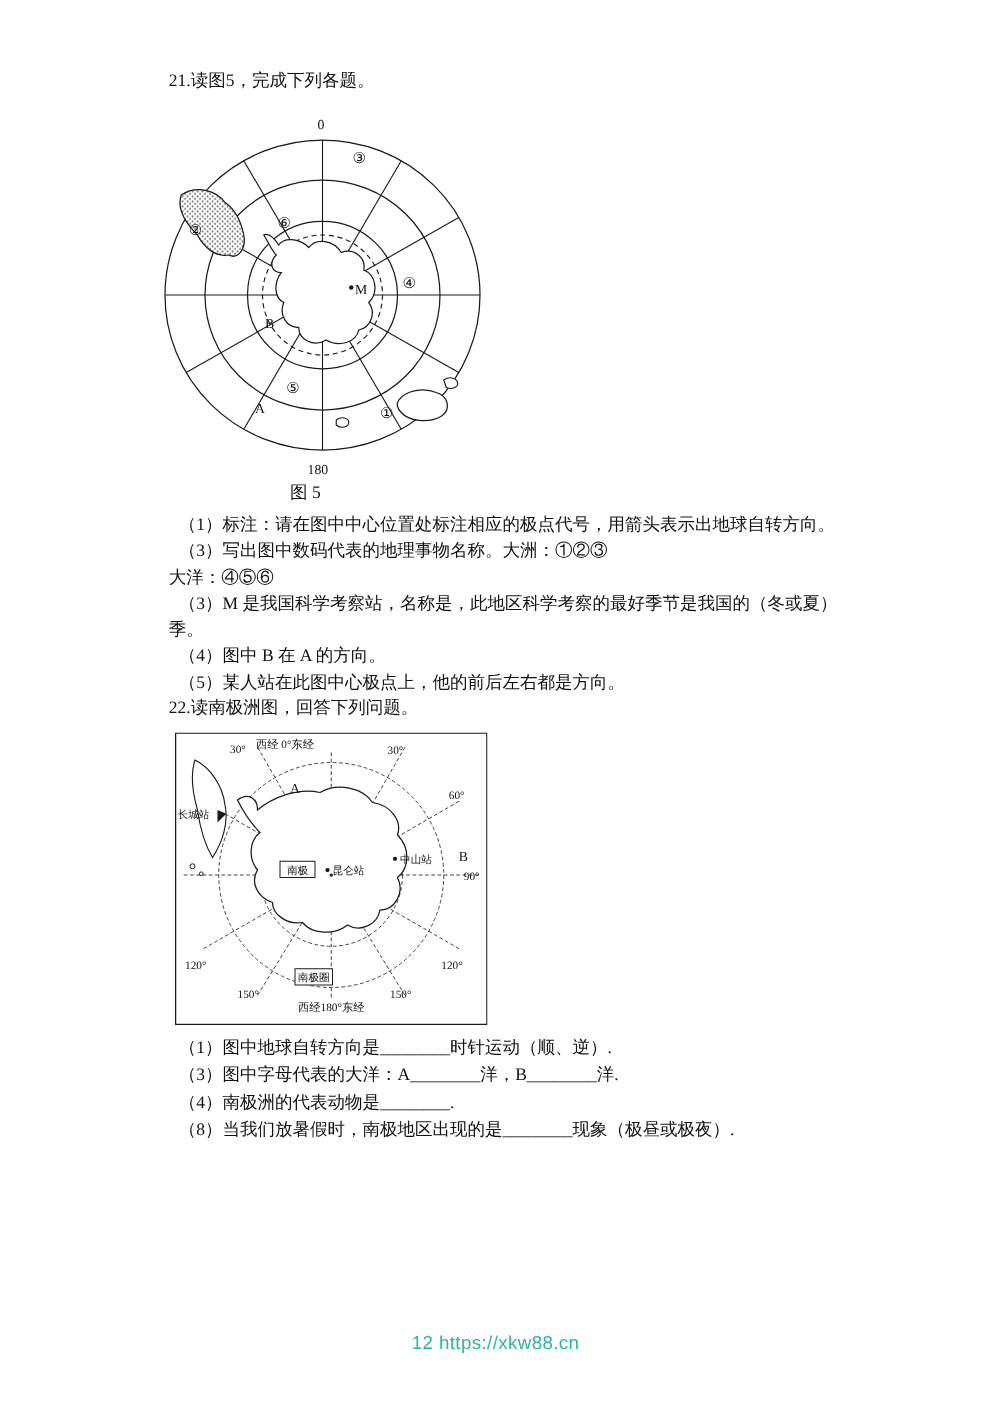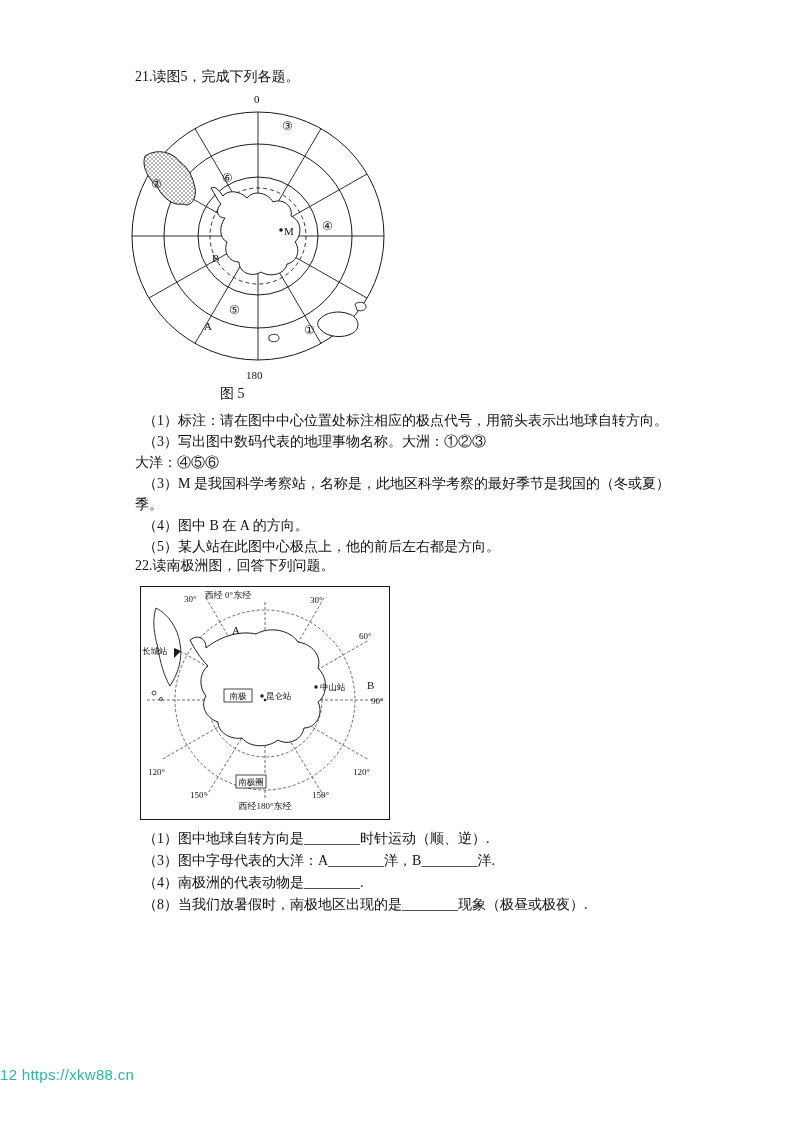--- a/index.html
+++ b/index.html
@@ -9,34 +9,34 @@
   }
   .abs{position:absolute;}
   .qtitle{font-size:14px;white-space:nowrap;}
   .qline{font-size:14px;line-height:21px;white-space:nowrap;}
   .indent{padding-left:8px;}
   .items21{left:135px;top:410px;width:560px;}
   .items22{left:143px;top:828px;width:560px;}
   .items22 .qline{line-height:22px;}
   .fig-caption{font-size:14px;}
   .footer{
-    left:0;top:1066px;width:793px;
+    left:0;top:1066px;width:793px;text-align:center;
     font-family:"Liberation Sans","DejaVu Sans",sans-serif;
     font-size:15px;color:#2db6a3;letter-spacing:0.3px;
   }
   svg text{font-family:"Liberation Serif","DejaVu Serif",serif;fill:#111;}
   .map-num{font-size:12px;}
   .map-letter{font-size:11px;}
   .map2-deg{font-size:9px;}
   .map2-station{font-size:8.5px;}
 </style>
 </head>
 <body>
 
-<div class="abs qtitle" style="left:135px;top:56px;margin-top:12px;">21.读图5，完成下列各题。</div>
+<div class="abs qtitle" style="left:135px;top:56px;">21.读图5，完成下列各题。</div>
 
 <div class="abs" style="left:123px;top:90px;">
   <svg width="270" height="292" viewBox="0 0 270 292">
     <defs>
       <pattern id="stip" width="4" height="4" patternUnits="userSpaceOnUse">
         <rect width="4" height="4" fill="#ffffff"></rect>
         <circle cx="1" cy="1" r="0.7" fill="#333"></circle>
         <circle cx="3" cy="3" r="0.7" fill="#333"></circle>
       </pattern>
     </defs>
@@ -77,21 +77,21 @@
     <text class="map-num" x="199" y="140">④</text>
     <text class="map-num" x="106" y="224">⑤</text>
     <text class="map-num" x="181" y="244">①</text>
 
     <text class="map-letter" x="161" y="145">M</text>
     <text class="map-letter" x="89" y="172">B</text>
     <text class="map-letter" x="81" y="240">A</text>
   </svg>
 </div>
 
-<div class="abs fig-caption" style="left:220px;top:385px;">图 5</div>
+<div class="abs fig-caption" style="left:232px;top:385px;">图 5</div>
 
 <div class="abs items21">
   <div class="qline indent">（1）标注：请在图中中心位置处标注相应的极点代号，用箭头表示出地球自转方向。</div>
   <div class="qline indent">（3）写出图中数码代表的地理事物名称。大洲：①②③</div>
   <div class="qline">大洋：④⑤⑥</div>
   <div class="qline indent">（3）M 是我国科学考察站，名称是，此地区科学考察的最好季节是我国的（冬或夏）</div>
   <div class="qline">季。</div>
   <div class="qline indent">（4）图中 B 在 A 的方向。</div>
   <div class="qline indent">（5）某人站在此图中心极点上，他的前后左右都是方向。</div>
 </div>

